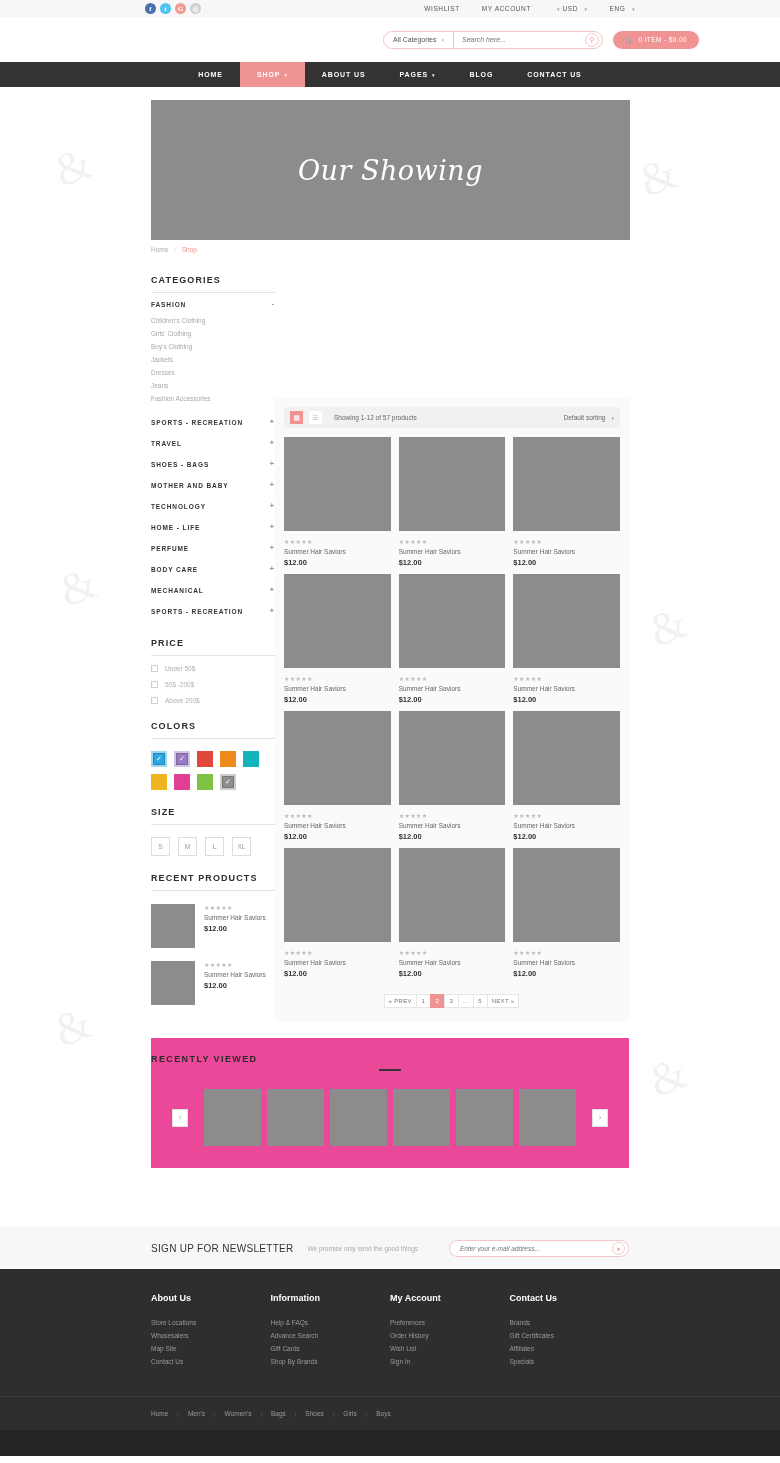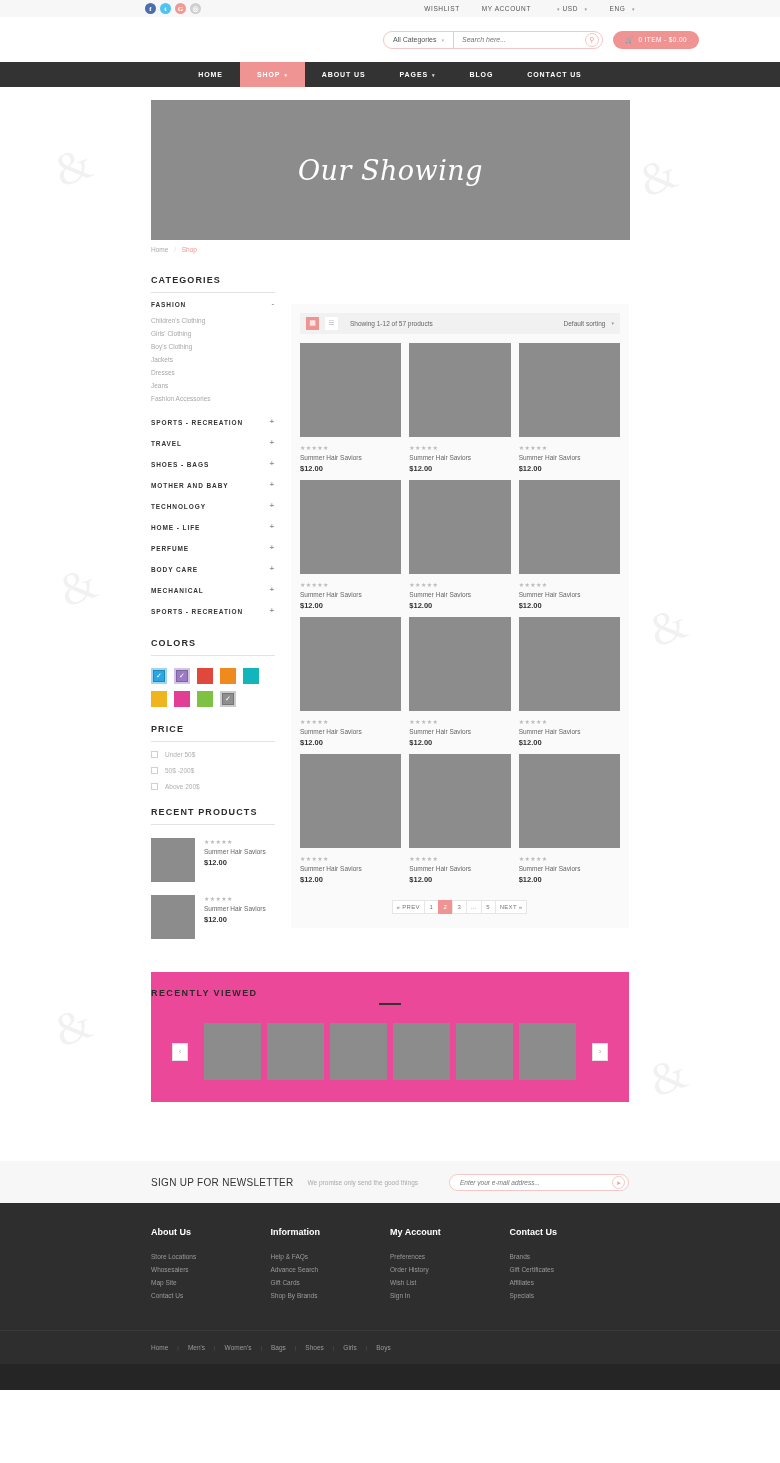--- a/index.html
+++ b/index.html
@@ -55,21 +55,21 @@
   
   .banner { margin:13px 150px 0 151px; height:140px; background:#8c8c8c;
             display:flex; align-items:center; justify-content:center; }
   .banner h1 { color:#fff; font-size:27px; font-family:"DejaVu Serif",serif;
                font-style:italic; font-weight:normal; letter-spacing:.5px; }
   .crumb { margin:6px 151px 0; font-size:6.5px; color:#aaa; }
   .crumb .sep { margin:0 4px; color:#ddd; }
   .crumb .cur { color:#f09393; }
 
   
-  .main { display:flex; margin:22px 151px 0 151px; gap:16px; align-items:center; }
+  .main { display:flex; margin:22px 151px 0 151px; gap:0; align-items:flex-end; }
   .sidebar { width:124px; flex:0 0 124px; }
   .content { flex:1; background:#fafafa; padding:9px; }
 
   
   .swidget { margin-bottom:17px; }
   .stitle { font-size:9px; font-weight:bold; letter-spacing:1.1px; color:#2b2b2b;
             text-transform:uppercase; padding-bottom:7px; border-bottom:1px solid #e3e3e3; }
   .catrow { display:flex; align-items:center; justify-content:space-between;
             padding:7px 0 6px; font-size:6.5px; font-weight:bold; letter-spacing:.9px;
             color:#333; text-transform:uppercase; }
@@ -292,50 +292,59 @@
           <span class="pm">+</span>
         </div>
         <div class="catrow">
           <span>SPORTS - RECREATION</span>
           <span class="pm">+</span>
         </div>
       </div>
     </div>
 
     <div class="swidget">
+      <div class="stitle">PRICE</div>
+      <div class="prow">
+        <span class="cbx"></span>
+        <span>Under 50$</span>
+      </div>
+      <div class="prow">
+        <span class="cbx"></span>
+        <span>50$ -200$</span>
+      </div>
+      <div class="prow">
+        <span class="cbx"></span>
+        <span>Above 200$</span>
+      </div>
+    </div>
+
+    <div class="swidget">
       <div class="stitle">COLORS</div>
       <div class="swatches">
         <div class="sw on" style="background:#2ba6e0">✓</div>
         <div class="sw on" style="background:#9b7cc4">✓</div>
         <div class="sw" style="background:#e0483c"></div>
         <div class="sw" style="background:#ee8b1c"></div>
         <div class="sw" style="background:#12b5bb"></div>
         <div class="sw" style="background:#efb41e"></div>
         <div class="sw" style="background:#e03f94"></div>
         <div class="sw" style="background:#7dc242"></div>
         <div class="sw on" style="background:#8f8f8f">✓</div>
       </div>
     </div>
 
     <div class="swidget">
-      <div class="stitle">PRICE</div>
-      <div class="prow">
-        <span class="cbx"></span>
-        <span>Under 50$</span>
-      </div>
-      <div class="prow">
-        <span class="cbx"></span>
-        <span>50$ -200$</span>
-      </div>
-      <div class="prow">
-        <span class="cbx"></span>
-        <span>Above 200$</span>
-      </div>
-    </div>
-
+      <div class="stitle">SIZE</div>
+      <div class="sizes">
+        <div class="sz">S</div>
+        <div class="sz">M</div>
+        <div class="sz">L</div>
+        <div class="sz">XL</div>
+      </div>
+    </div>
 
     <div class="swidget">
       <div class="stitle">RECENT PRODUCTS</div>
       <div class="rprod">
         <div class="rthumb"></div>
         <div class="rmeta">
           <div class="stars">★★★★★</div>
           <div class="rname">Summer Hair Saviors</div>
           <div class="rprice">$12.00</div>
         </div>

